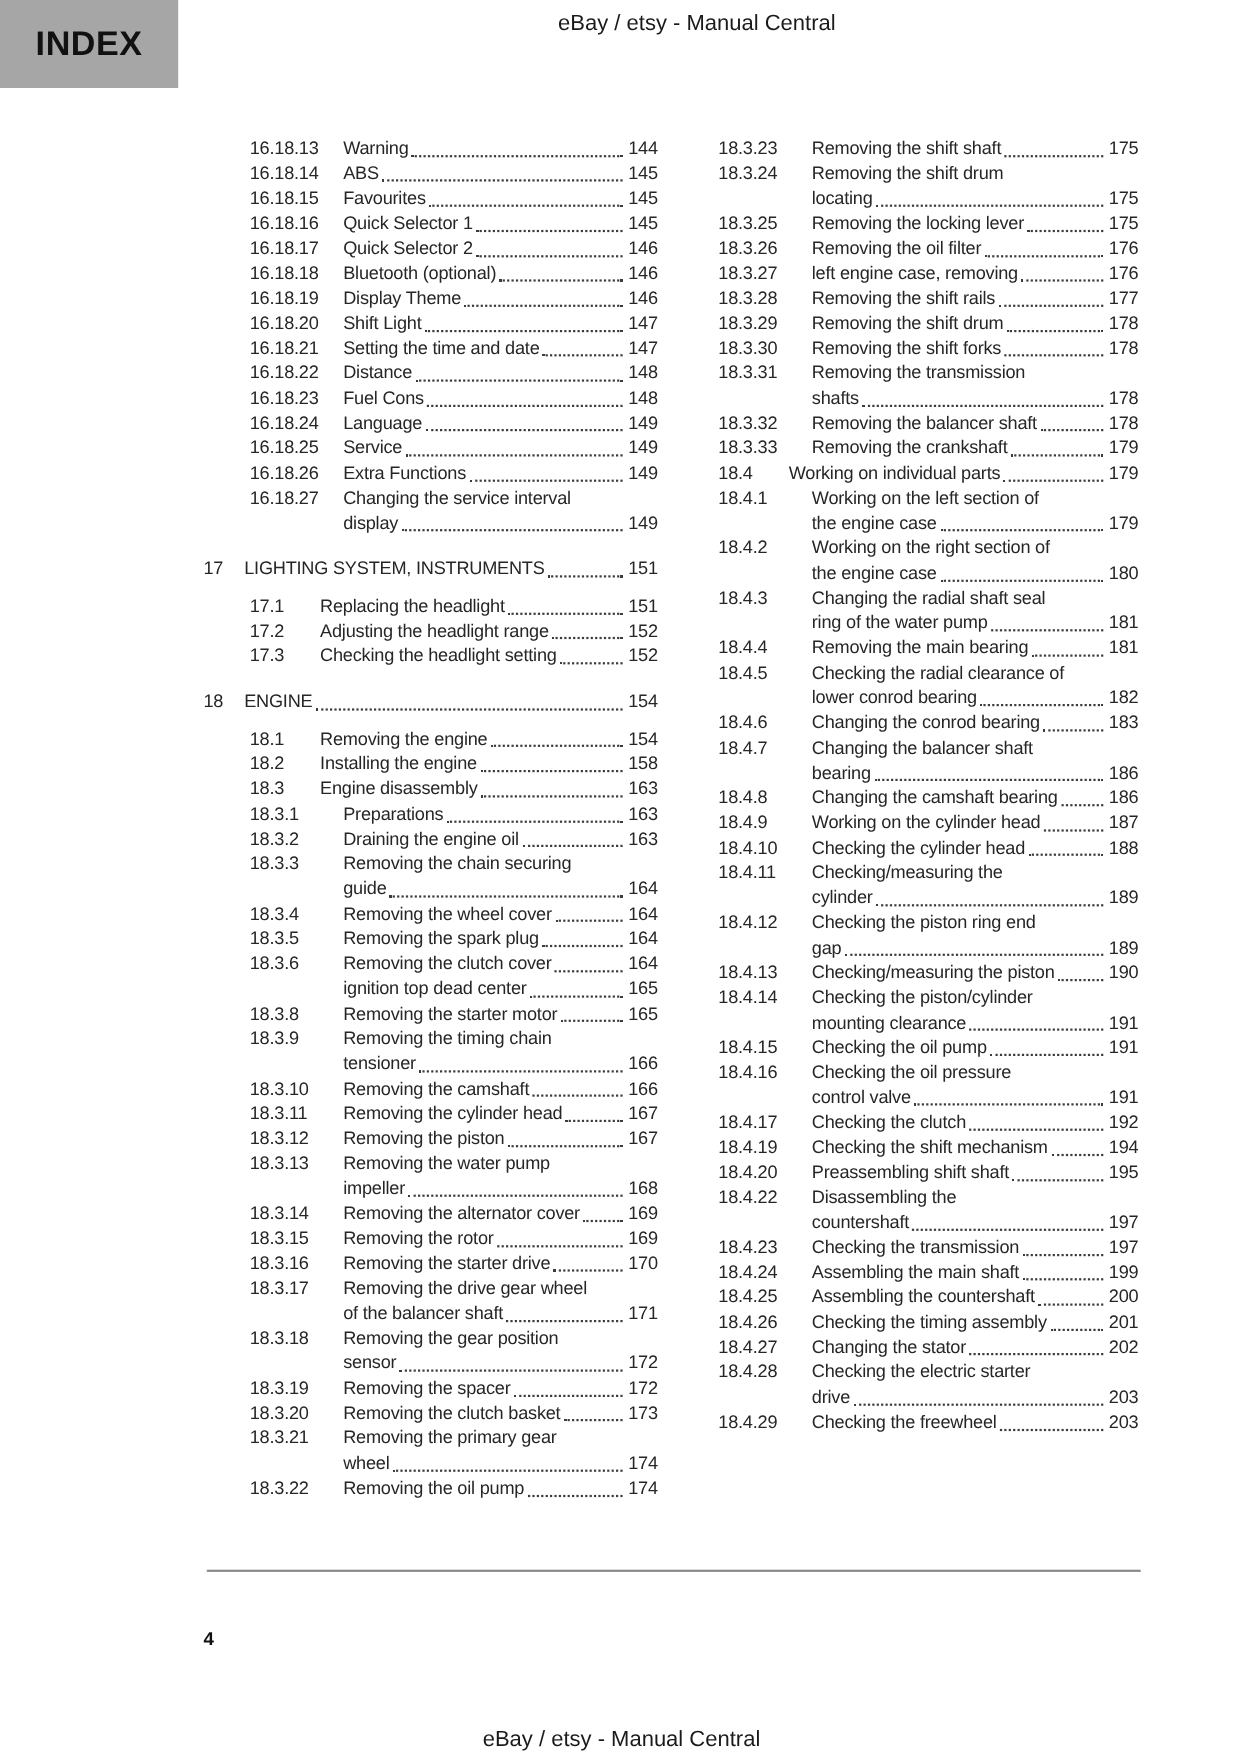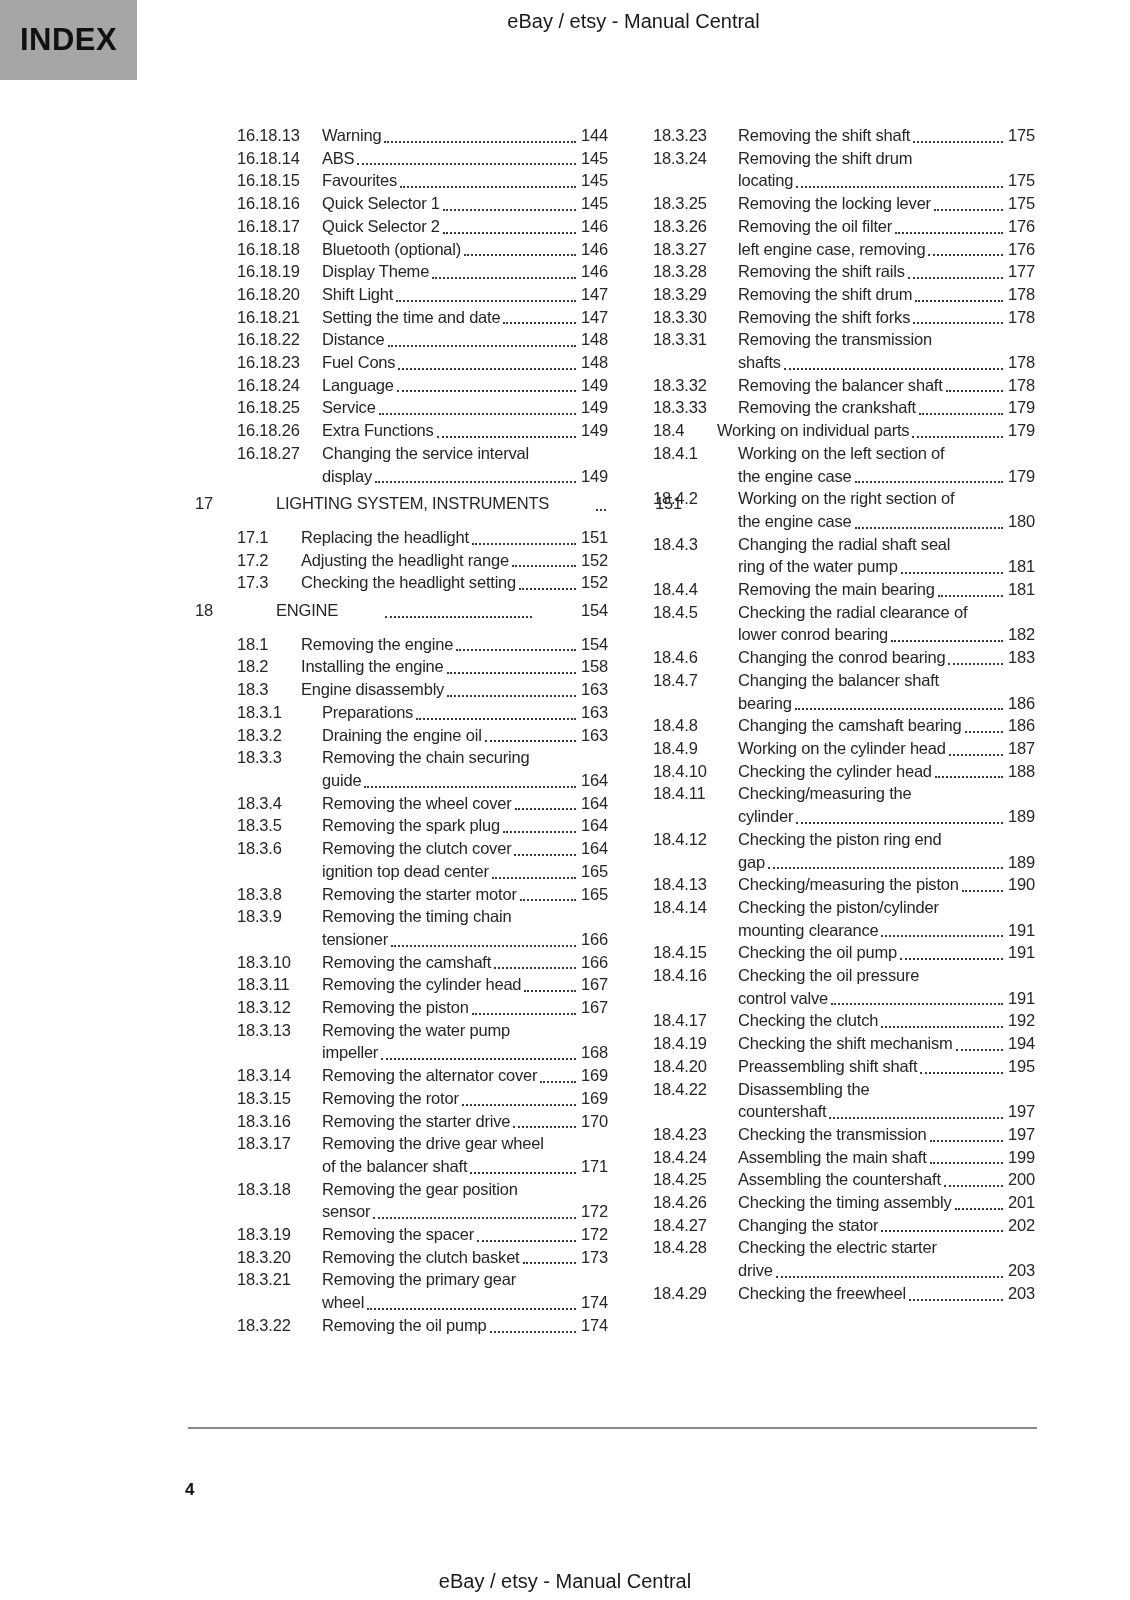--- a/index.html
+++ b/index.html
@@ -1,38 +1,38 @@
 <!DOCTYPE html>
 <html><head>
 <meta charset="utf-8">
 <style>
   html,body{margin:0;padding:0;}
   body{
     width:1130px;height:1600px;position:relative;background:#ffffff;
     font-family:"Liberation Sans", sans-serif;color:#262626;overflow:hidden;
   }
   .index-box{
-    position:absolute;left:0;top:0;width:137px;height:80px;background:#a6a6a6;
+    position:absolute;left:0;top:0;width:162px;height:80px;background:#a6a6a6;
     display:flex;align-items:center;justify-content:center;
   }
   .index-box span{font-weight:bold;font-size:31px;letter-spacing:0.5px;color:#111;}
   .header-title{
     position:absolute;top:10px;left:137px;right:0;text-align:center;
     font-size:20px;color:#1a1a1a;
   }
   .col{position:absolute;top:124px;}
-  .col.left{left:195px;width:413px;}
+  .col.left{left:185px;width:413px;}
   .col.right{left:611px;width:424px;}
   .row{display:flex;align-items:flex-end;font-size:16.5px;line-height:22.7px;letter-spacing:-0.2px;}
   .row .num{flex:none;}
   .l1 .num{width:37px;}
   .l2 .num{width:64px;}
   .l3 .num{width:85px;}
   .l2,.l3{padding-left:42px;}
-  .chapter{margin-top:5px;margin-bottom:11px;gap:44px;}
+  .chapter{margin-top:19px;margin-bottom:11px;}
   .title{white-space:nowrap;}
   .leader{
     flex:1 1 auto;min-width:10px;border-bottom:2px dotted #3c3c3c;
     margin:0 5px 4px 3px;
   }
   .page{flex:none;text-align:right;}
   .footer-line{position:absolute;left:188px;top:1427px;width:849px;border-top:2px solid #8a8a8a;}
   .footer-pagenum{position:absolute;left:185px;top:1480px;font-weight:bold;font-size:17px;color:#111;}
   .footer-title{position:absolute;top:1570px;left:0;right:0;text-align:center;font-size:20px;color:#1a1a1a;}
 </style>

